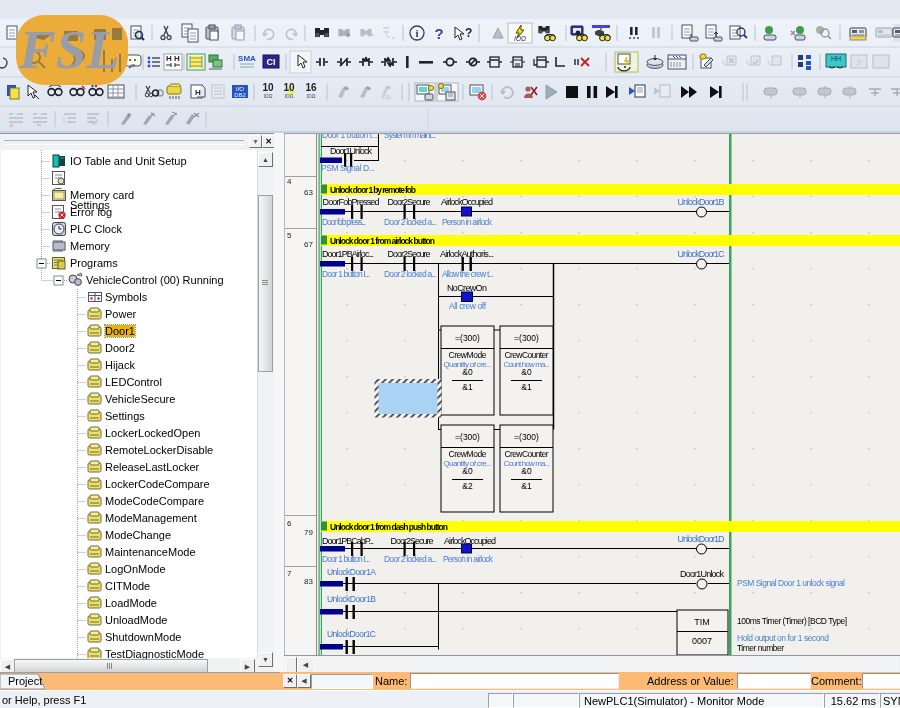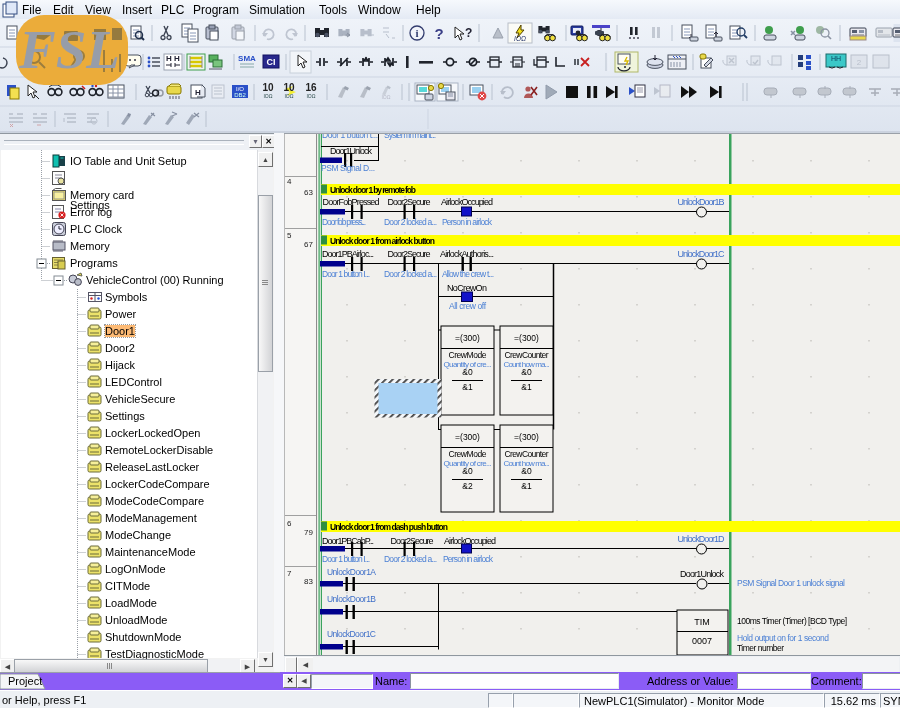--- a/index.html
+++ b/index.html
@@ -12,50 +12,34 @@
 #toolwrap{left:0;top:20px;width:900px;height:113px;
  background:linear-gradient(#eaeff6,#dce3ee);}
 #watermark{left:16px;top:15px;width:112px;height:70px;background:#ebac3a;z-index:30;border-radius:28px;}
 #wmtext{position:absolute;left:3px;top:7px;width:110px;
  font-family:"Liberation Serif",serif;font-style:italic;font-weight:bold;
  font-size:55px;line-height:55px;color:#979da9;}
 #treepanel{left:0;top:133px;width:277px;height:539px;background:#f2f2f2;}
 #treebg{position:absolute;left:1px;top:17px;width:256px;height:508px;background:#ffffff;}
 .trow{position:absolute;font-size:11px;color:#000;white-space:nowrap;}
 #ladderwrap{left:284px;top:133px;width:616px;height:523px;background:#f1f0ed;}
-#bottombar{left:0;top:672px;width:900px;height:18px;background:#8b5cf6;}
+#bottombar{left:0;top:672px;width:900px;height:18px;background:#fdba74;}
 #statusbar{left:0;top:690px;width:900px;height:18px;background:#edf0f4;border-top:1px solid #ffffff;}
 .sunk{position:absolute;background:#f4f6f9;border-top:1px solid #97a0ac;border-left:1px solid #97a0ac;
  border-bottom:1px solid #fff;border-right:1px solid #fff;}
 .lbl{position:absolute;font-size:11px;color:#000;}
 .field{position:absolute;background:#fff;border-top:1px solid #8a939f;border-left:1px solid #8a939f;
  border-bottom:1px solid #e8ecf2;border-right:1px solid #e8ecf2;}
 .btn3{position:absolute;background:#f0f0f0;border-top:1px solid #fff;border-left:1px solid #fff;
  border-bottom:1px solid #707070;border-right:1px solid #707070;font-size:8px;text-align:center;}
 </style>
 </head>
 <body>
 <div id="root">
 
-<div id="menubar" class="abs">
- <svg class="abs" style="left:2px;top:1px" width="17" height="17" viewBox="0 0 17 17">
-  <rect x="1" y="3" width="11" height="13" fill="#fff" stroke="#334d80"></rect>
-  <rect x="4" y="1" width="11" height="12" fill="#dfe8f8" stroke="#334d80"></rect>
- </svg>
- <span class="mi" style="left:22px">File</span>
- <span class="mi" style="left:53px">Edit</span>
- <span class="mi" style="left:85px">View</span>
- <span class="mi" style="left:122px">Insert</span>
- <span class="mi" style="left:161px">PLC</span>
- <span class="mi" style="left:193px">Program</span>
- <span class="mi" style="left:249px">Simulation</span>
- <span class="mi" style="left:319px">Tools</span>
- <span class="mi" style="left:358px">Window</span>
- <span class="mi" style="left:416px">Help</span>
-</div>
 
 <div id="toolwrap" class="abs"></div>
 <svg id="tbsvg" class="abs" style="left:0;top:19px;z-index:5" width="900" height="114" viewBox="0 19 900 114">
 <defs>
  <g id="pg">
           <rect x="-5" y="-7" width="10" height="13" fill="#fff" stroke="#49505e"></rect>
           <line x1="-3" y1="-3" x2="3" y2="-3" stroke="#8898b8"></line>
           <line x1="-3" y1="0" x2="3" y2="0" stroke="#8898b8"></line>
           <line x1="-3" y1="3" x2="3" y2="3" stroke="#8898b8"></line>
         </g>
@@ -763,21 +747,21 @@
  <div class="trow" style="left:70px;top:22px;">IO Table and Unit Setup</div>
  <div class="trow" style="left:70px;top:39px;margin-top:27px;">Settings</div>
  <div class="trow" style="left:70px;top:56px;">Memory card</div>
  <div class="trow" style="left:70px;top:73px;">Error log</div>
  <div class="trow" style="left:70px;top:90px;">PLC Clock</div>
  <div class="trow" style="left:70px;top:107px;">Memory</div>
  <div class="trow" style="left:70px;top:124px;">Programs</div>
  <div class="trow" style="left:86px;top:141px;">VehicleControl (00) Running</div>
  <div class="trow" style="left:105px;top:158px;">Symbols</div>
  <div class="trow" style="left:105px;top:175px;">Power</div>
- <div class="trow" style="left:105px;top:192px;background:#fdba74;outline:1px dotted #999;">Door1</div>
+ <div class="trow" style="left:105px;top:192px;background:#eab308;outline:1px dotted #999;">Door1</div>
  <div class="trow" style="left:105px;top:209px;">Door2</div>
  <div class="trow" style="left:105px;top:226px;">Hijack</div>
  <div class="trow" style="left:105px;top:243px;">LEDControl</div>
  <div class="trow" style="left:105px;top:260px;">VehicleSecure</div>
  <div class="trow" style="left:105px;top:277px;">Settings</div>
  <div class="trow" style="left:105px;top:294px;">LockerLockedOpen</div>
  <div class="trow" style="left:105px;top:311px;">RemoteLockerDisable</div>
  <div class="trow" style="left:105px;top:328px;">ReleaseLastLocker</div>
  <div class="trow" style="left:105px;top:345px;">LockerCodeCompare</div>
  <div class="trow" style="left:105px;top:362px;">ModeCodeCompare</div>

